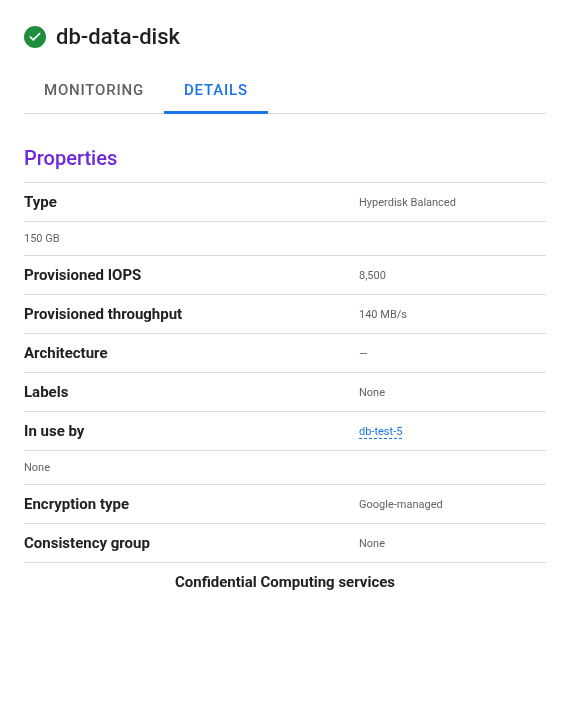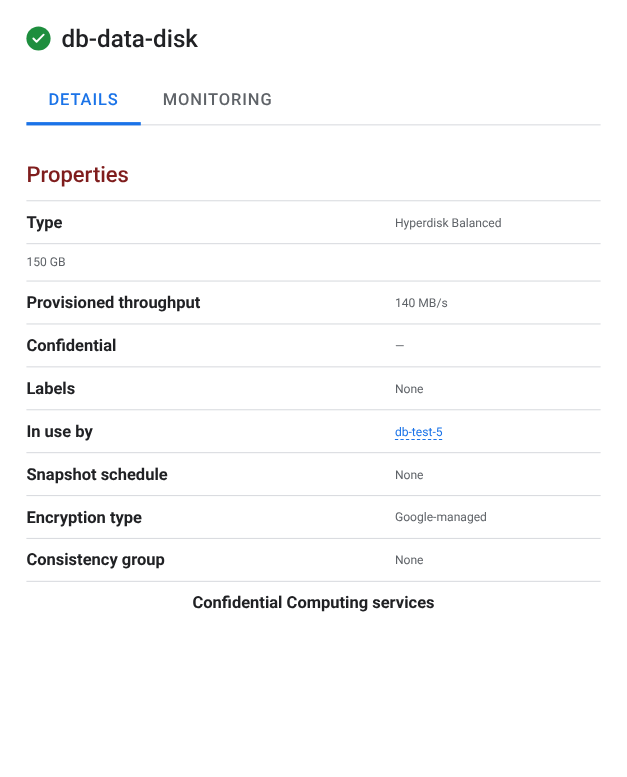--- a/index.html
+++ b/index.html
@@ -5,20 +5,21 @@
     * { box-sizing: border-box; margin: 0; padding: 0; }
     body {
       font-family: 'Google Sans', Roboto, Arial, sans-serif;
       background: #fff;
       color: #202124;
       width: 570px;
       padding: 24px;
     }
     .header {
       display: flex;
+      align-items: center;
       gap: 10px;
       margin-bottom: 20px;
     }
     .status-icon {
       width: 22px;
       height: 22px;
       border-radius: 50%;
       background: #1e8e3e;
       display: flex;
       align-items: center;
@@ -46,21 +47,21 @@
       border-bottom: 3px solid transparent;
       margin-bottom: -1px;
     }
     .tab.active {
       color: #1a73e8;
       border-bottom-color: #1a73e8;
     }
     .section-title {
       font-size: 20px;
       font-weight: 500;
-      color: #7f1d1d;
+      color: #6d28d9;
       margin-bottom: 12px;
       margin-top: 20px;
     }
     .prop-table {
       width: 100%;
       border-collapse: collapse;
     }
     .prop-row {
       display: flex;
       border-top: 1px solid #dadce0;
@@ -110,64 +111,67 @@
 <div class="header">
   <span class="status-icon">
     <svg viewBox="0 0 24 24" fill="none" stroke="#fff" stroke-width="3" stroke-linecap="round" stroke-linejoin="round">
       <polyline points="20 6 9 17 4 12"></polyline>
     </svg>
   </span>
   <h1 class="page-title">db-data-disk</h1>
 </div>
 
 <div class="tabs">
+  <div class="tab">MONITORING</div>
   <div class="tab active">DETAILS</div>
-  <div class="tab">MONITORING</div>
 </div>
 
 <h2 class="section-title">Properties</h2>
 
 <div class="prop-table">
     <div class="prop-row">
       <div class="prop-label">
         <span>Type</span>
       </div>
       <div class="prop-value"><span>Hyperdisk Balanced</span></div>
     </div>
     <div class="prop-row">
       <div class="prop-value"><span>150 GB</span></div>
     </div>
     <div class="prop-row">
       <div class="prop-label">
+        <span>Provisioned IOPS</span>
+      </div>
+      <div class="prop-value"><span>8,500</span></div>
+    </div>
+    <div class="prop-row">
+      <div class="prop-label">
         <span>Provisioned throughput</span>
       </div>
       <div class="prop-value"><span>140 MB/s</span></div>
     </div>
     <div class="prop-row">
       <div class="prop-label">
-        <span>Confidential</span>
+        <span>Architecture</span>
       </div>
       <div class="prop-value"><span>—</span></div>
     </div>
     <div class="prop-row">
       <div class="prop-label">
         <span>Labels</span>
       </div>
       <div class="prop-value"><span>None</span></div>
     </div>
     <div class="prop-row">
       <div class="prop-label">
         <span>In use by</span>
       </div>
       <div class="prop-value"><a class="link">db-test-5</a></div>
     </div>
     <div class="prop-row">
-      <div class="prop-label">
-        <span>Snapshot schedule</span>
-      </div>
       <div class="prop-value"><span>None</span></div>
     </div>
     <div class="prop-row">
       <div class="prop-label">
         <span>Encryption type</span>
       </div>
       <div class="prop-value"><span>Google-managed</span></div>
     </div>
     <div class="prop-row">
       <div class="prop-label">

